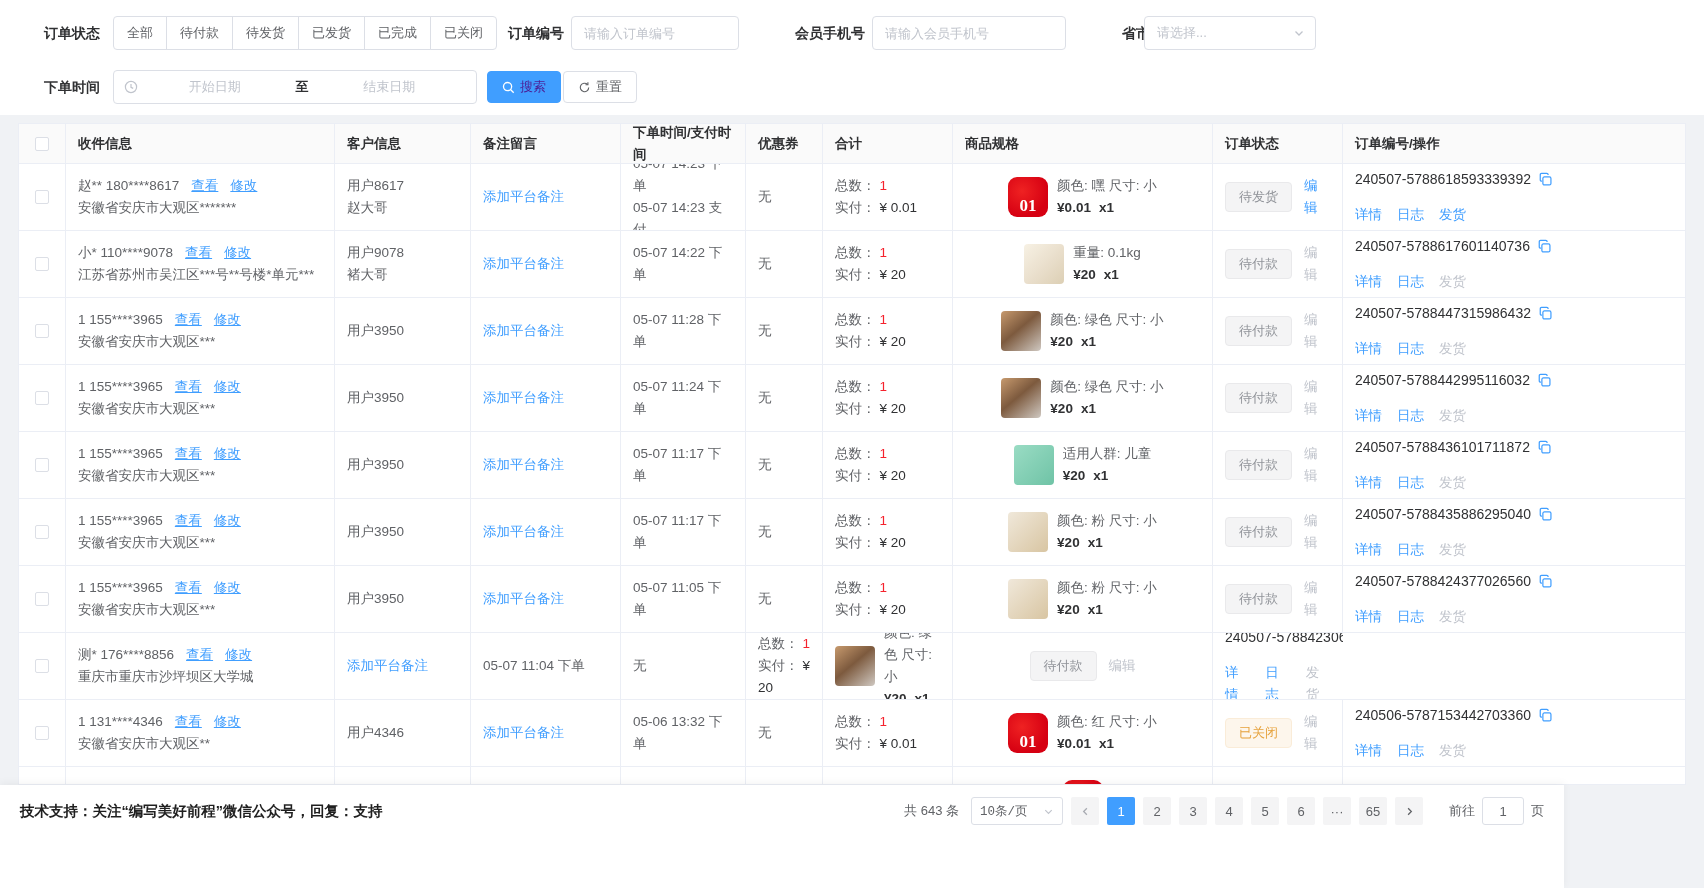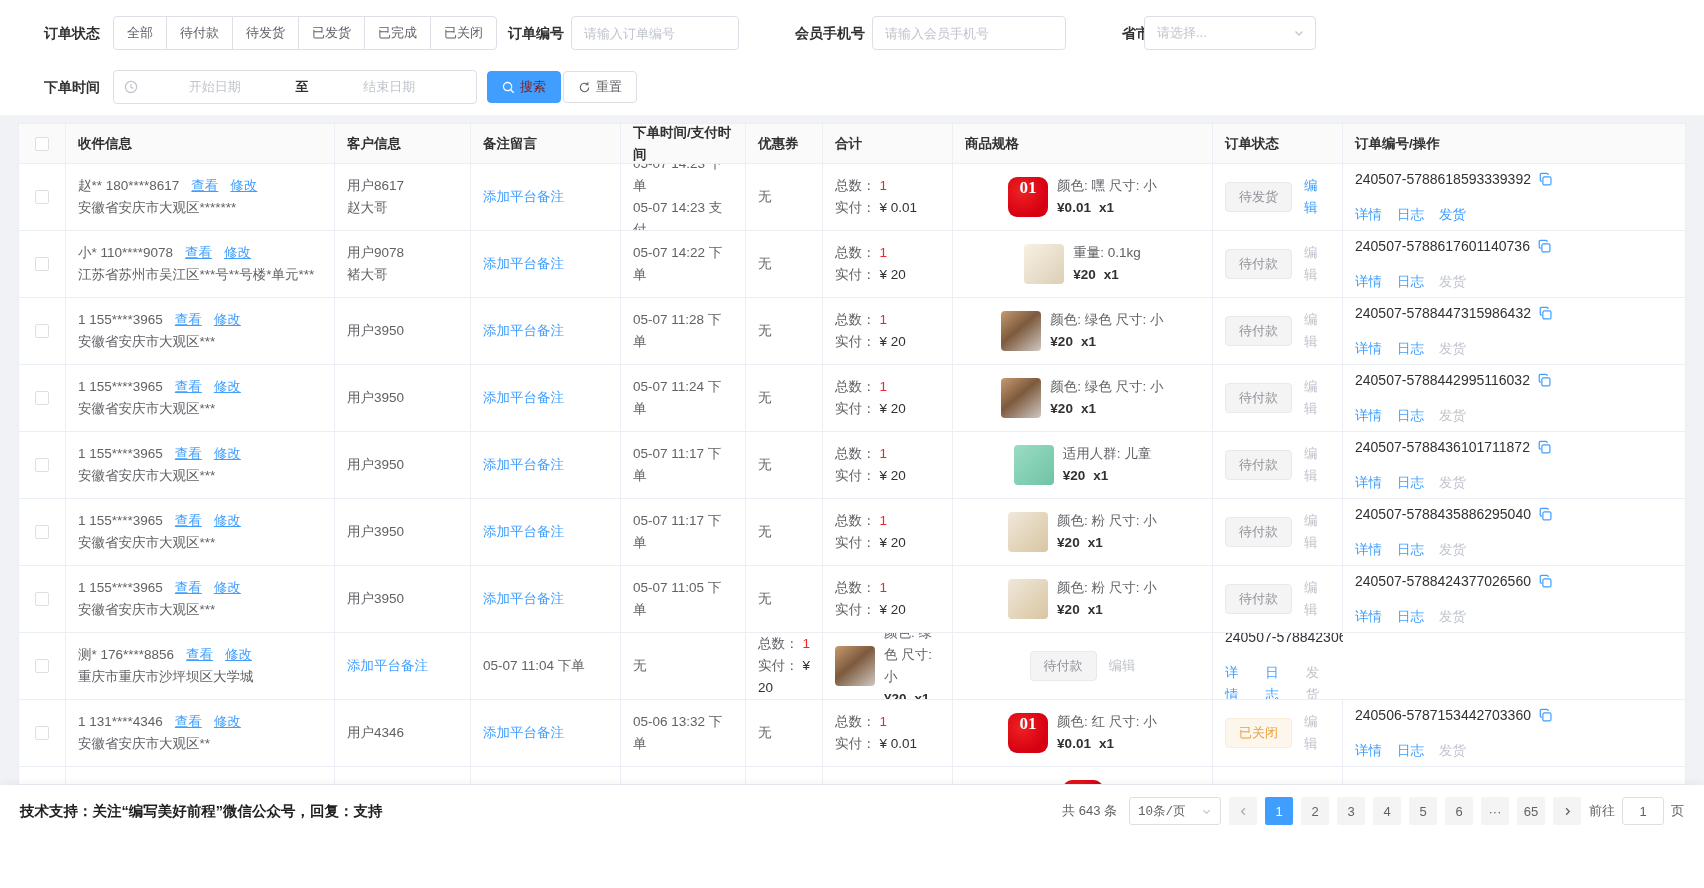--- a/index.html
+++ b/index.html
@@ -14,68 +14,68 @@
   .tab-btn:first-child{border-radius:4px 0 0 4px;margin-left:0;}
   .tab-btn:last-child{border-radius:0 4px 4px 0;}
   .f-input{position:absolute;height:34px;border:1px solid #dcdfe6;border-radius:4px;padding:0 12px;font-size:13px;color:#606266;font-family:inherit;outline:none;}
   .f-input::placeholder{color:#c0c4cc;}
   .f-select{position:absolute;height:34px;border:1px solid #dcdfe6;border-radius:4px;background:#fff;display:flex;align-items:center;padding:0 10px 0 12px;cursor:pointer;}
   .f-select .sel-text{flex:1;font-size:13px;color:#c0c4cc;}
   .date-range{position:absolute;left:113px;top:70px;width:364px;height:34px;border:1px solid #dcdfe6;border-radius:4px;background:#fff;display:flex;align-items:center;padding:0 10px;}
   .dr-ph{flex:1;text-align:center;font-size:13px;color:#c0c4cc;}
   .dr-sep{font-size:13px;color:#303133;font-weight:700;padding:0 4px;}
   .btn{position:absolute;height:32px;border-radius:4px;display:flex;align-items:center;gap:5px;padding:0 14px;font-size:13px;cursor:pointer;border:1px solid transparent;}
-  .btn-primary{background:#409eff;border-color:#409eff;color:#7f1d1d;}
+  .btn-primary{background:#409eff;border-color:#409eff;color:#4c1d95;}
   .btn-plain{background:#fff;border-color:#dcdfe6;color:#606266;}
   .icon-svg{display:inline-block;vertical-align:middle;}
   
   .table-card{position:absolute;top:123px;left:18px;width:1668px;height:662px;background:#fff;border:1px solid #ebeef5;overflow:hidden;font-size:13.5px;}
   .trow{display:grid;grid-template-columns:47px 269px 136px 150px 125px 77px 130px 260px 130px auto;border-bottom:1px solid #ebeef5;height:67px;background:#fff;}
   .thead{height:40px;background:#fafafa;font-weight:700;color:#303133;}
   .cell{border-right:1px solid #ebeef5;padding:0 12px;display:flex;flex-direction:column;justify-content:center;line-height:22px;overflow:hidden;}
   .cell:last-child{border-right:none;}
   .c-check{align-items:center;padding:0;}
   .checkbox{width:14px;height:14px;border:1px solid #dcdfe6;border-radius:2px;background:#fff;display:inline-block;cursor:pointer;}
   .hcell{justify-content:center;}
   .lnk{color:#409eff;}
   .lnk.disabled{color:#c0c4cc;cursor:default;}
   .line1{white-space:nowrap;}
   .line1 .lnk{margin-left:12px;text-decoration:underline;}
   .red{color:#f5222d;margin-left:4px;}
   .dark{color:#303133;margin-left:4px;}
   .c-product{flex-direction:row;align-items:center;gap:9px;}
-  .thumb{width:40px;height:40px;border-radius:4px;flex:none;display:flex;align-items:flex-start;justify-content:center;color:#fff;font-weight:700;font-size:17px;font-family:"Liberation Serif","DejaVu Serif",serif;}
+  .thumb{width:40px;height:40px;border-radius:4px;flex:none;display:flex;align-items:flex-end;justify-content:center;color:#fff;font-weight:700;font-size:17px;font-family:"Liberation Serif","DejaVu Serif",serif;}
   .thumb-red01{background:radial-gradient(circle at 35% 35%,#ef2222,#d60012 70%);border-radius:9px;}
   .thumb-package{background:linear-gradient(135deg,#f7f1e4 0%,#e9decb 55%,#dccfb4 100%);}
   .thumb-person{background:linear-gradient(140deg,#c79a6e 0%,#7d5a3e 45%,#cfc8c1 100%);}
   .thumb-hanger-green{background:linear-gradient(135deg,#9adcc4 0%,#6fc3a6 100%);}
   .thumb-hanger-tan{background:linear-gradient(135deg,#f0e8da 0%,#d8c5a2 100%);}
   .pinfo{display:flex;flex-direction:column;line-height:22px;}
   .pprice{font-weight:700;color:#303133;}
   .pprice span{margin-right:8px;}
   .c-status{flex-direction:row;align-items:center;}
   .badge{display:inline-block;height:30px;line-height:28px;padding:0 13px;border-radius:4px;font-size:13px;border:1px solid #e9e9eb;white-space:nowrap;}
   .badge.info{background:#f4f4f5;border-color:#e9e9eb;color:#909399;}
   .badge.warning{background:#fdf6ec;border-color:#faecd8;color:#e6a23c;}
   .edit-lnk{margin-left:12px;}
   .ono{display:flex;align-items:center;gap:7px;color:#303133;font-size:14px;white-space:nowrap;}
   .acts{display:flex;gap:15px;margin-top:14px;}
   .partial .cell{border-bottom:none;}
   
-  .footer{position:absolute;top:785px;left:0;width:1704px;height:103px;background:#fff;box-shadow:0 -2px 8px rgba(0,0,0,.05);}
+  .footer{position:absolute;top:785px;left:0;width:1564px;height:103px;background:#fff;box-shadow:0 -2px 8px rgba(0,0,0,.05);}
   .footer-row{height:52px;display:flex;align-items:center;justify-content:space-between;padding:0 20px;}
   .support{font-size:14.5px;font-weight:700;color:#1f1f1f;}
   .pager{display:flex;align-items:center;gap:8px;}
   .pg-total{font-size:13px;color:#606266;margin-right:4px;}
   .pg-select{width:92px;height:28px;border:1px solid #dcdfe6;border-radius:3px;display:flex;align-items:center;padding:0 8px;cursor:pointer;background:#fff;font-family:Liberation Mono, monospace;}
   .pg-select .sel-text{flex:1;font-size:12.5px;color:#606266;}
   .pg-btn{min-width:28px;height:28px;border:none;border-radius:2px;background:#f4f4f5;color:#606266;font-size:13px;cursor:pointer;font-family:inherit;display:flex;align-items:center;justify-content:center;padding:0 6px;}
   .pg-btn.active{background:#409eff;color:#fff;}
   .pg-pages{display:flex;gap:8px;}
-  .goto{display:flex;align-items:center;gap:7px;font-size:13px;color:#606266;margin-left:0;}
+  .goto{display:flex;align-items:center;gap:7px;font-size:13px;color:#606266;margin-left:18px;}
   .goto input{width:42px;height:28px;border:1px solid #dcdfe6;border-radius:3px;text-align:center;font-size:13px;color:#606266;outline:none;font-family:inherit;}
 </style>
 </head>
 <body>
 
 <div class="panel-top">
   <span class="fp-label" style="left:44px;top:16px">订单状态</span>
   <div class="btn-group">
     <button class="tab-btn">全部</button>
     <button class="tab-btn">待付款</button>

